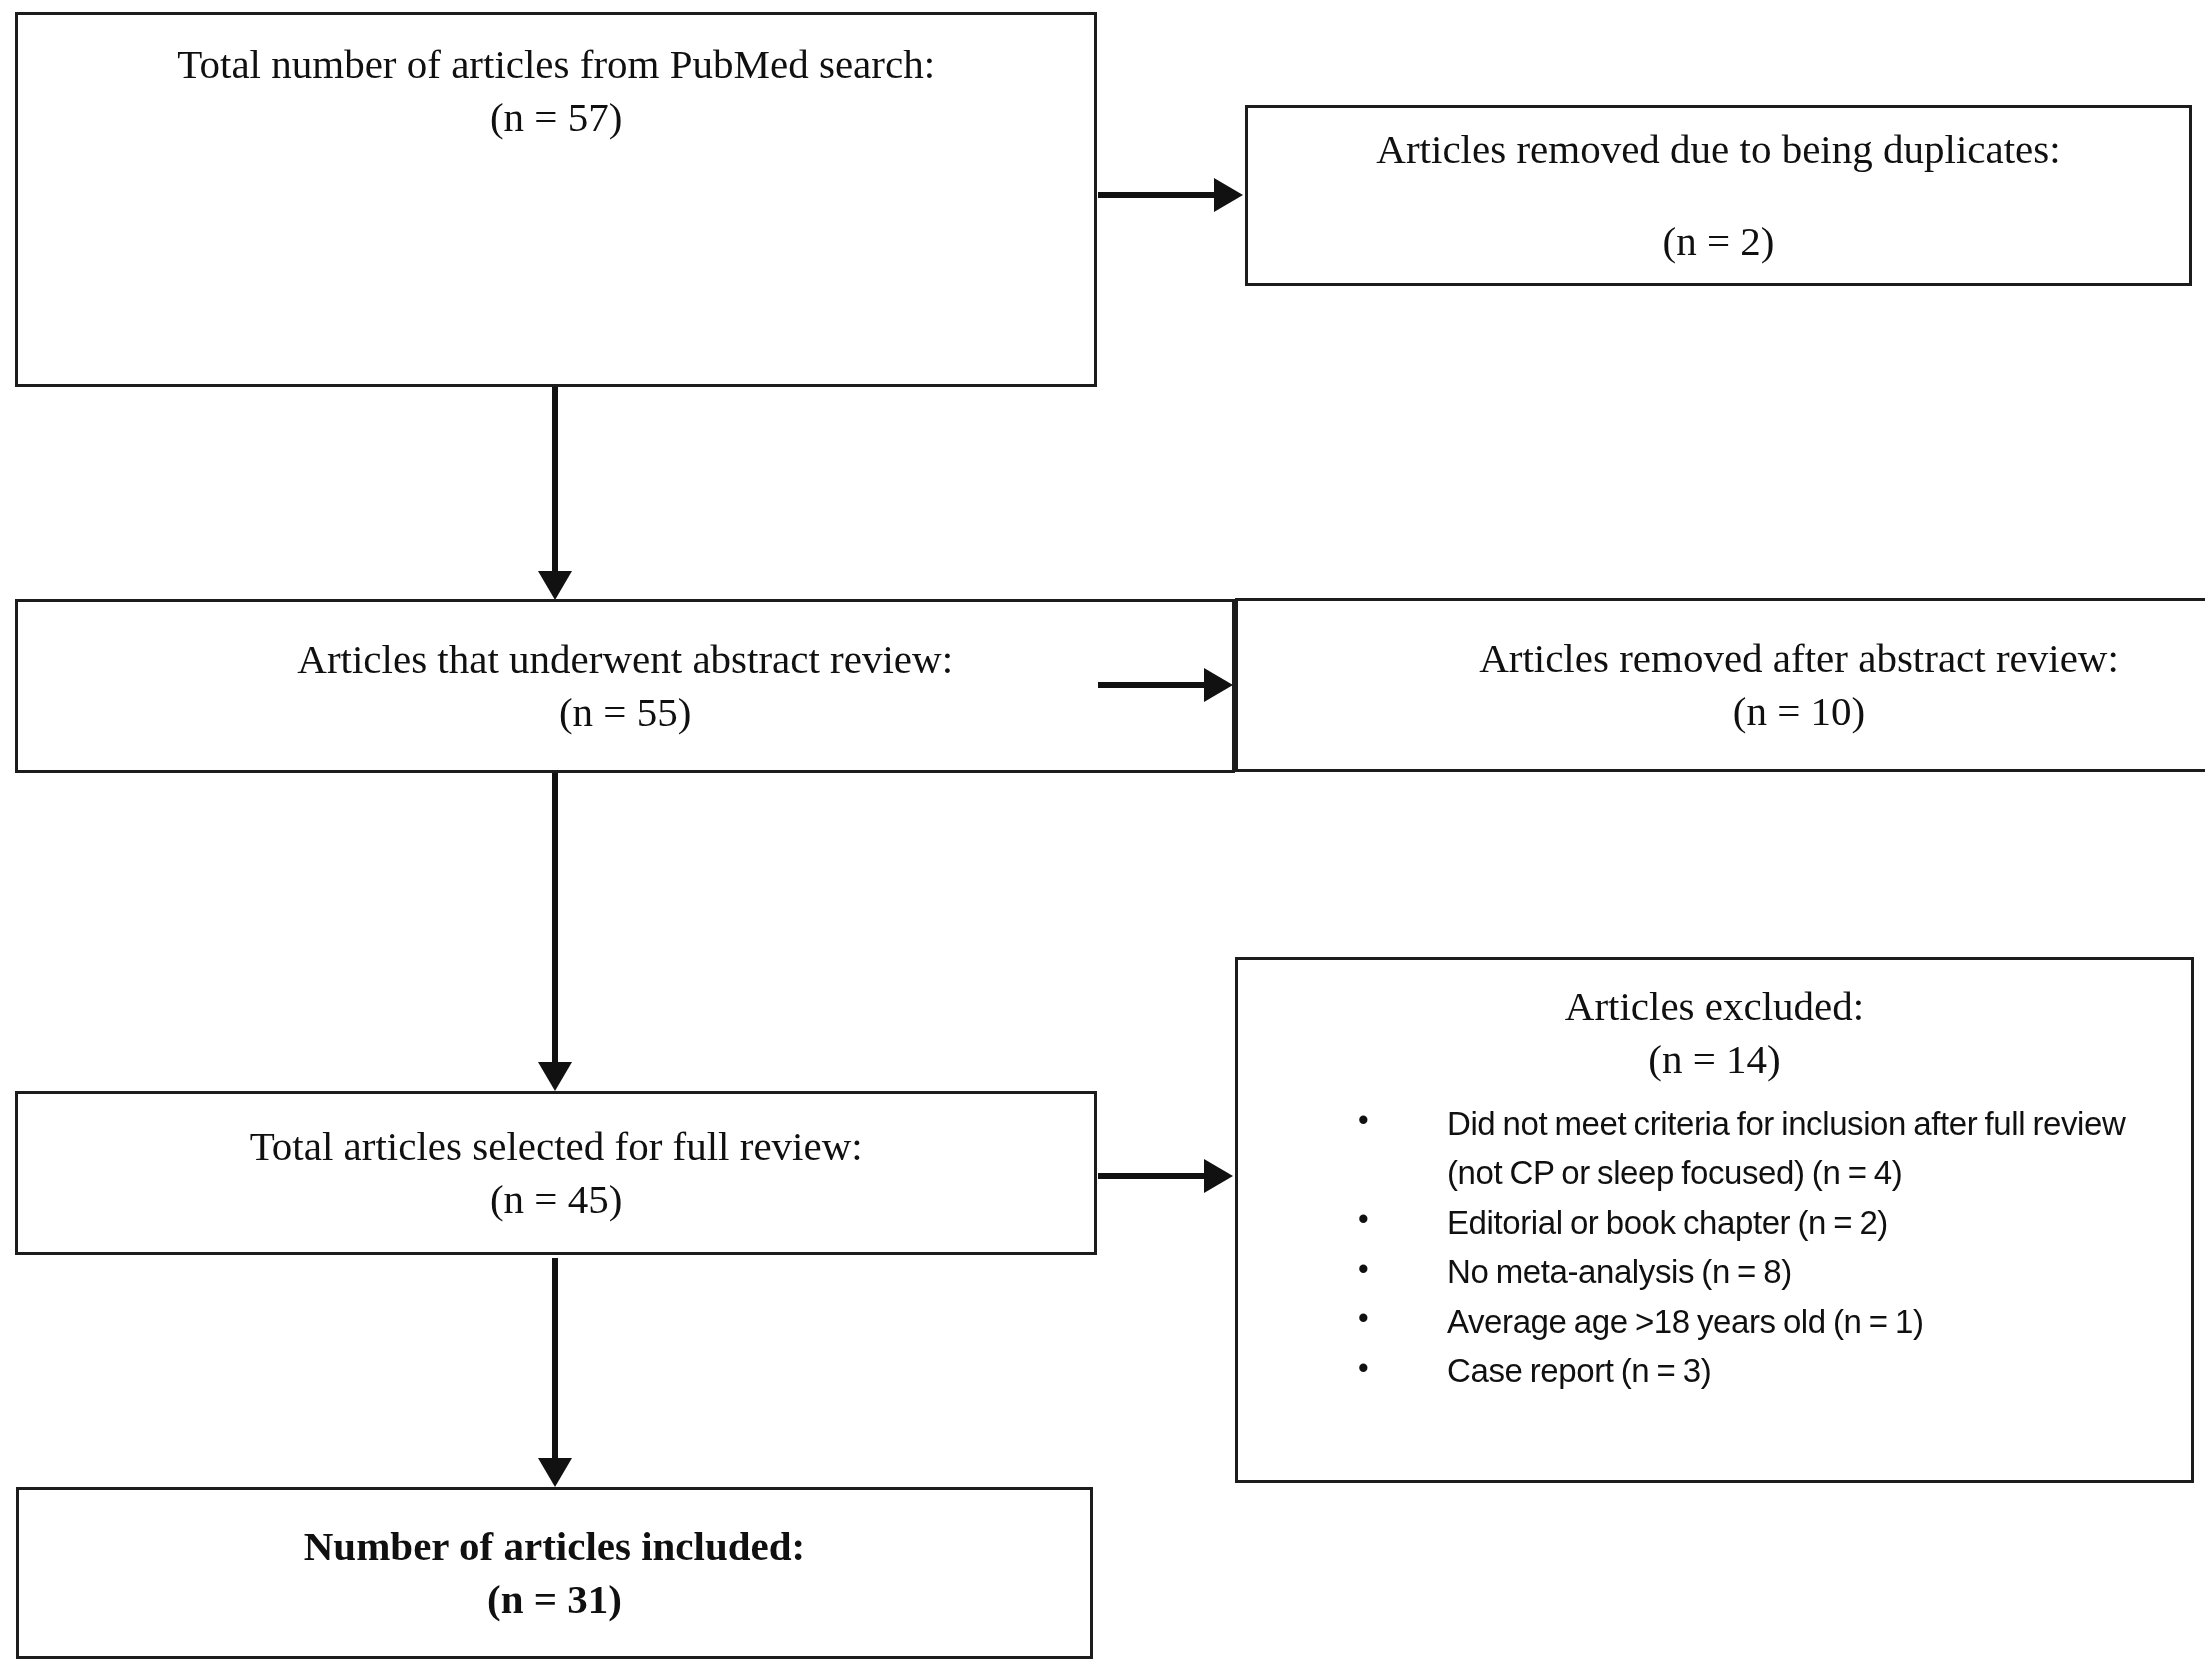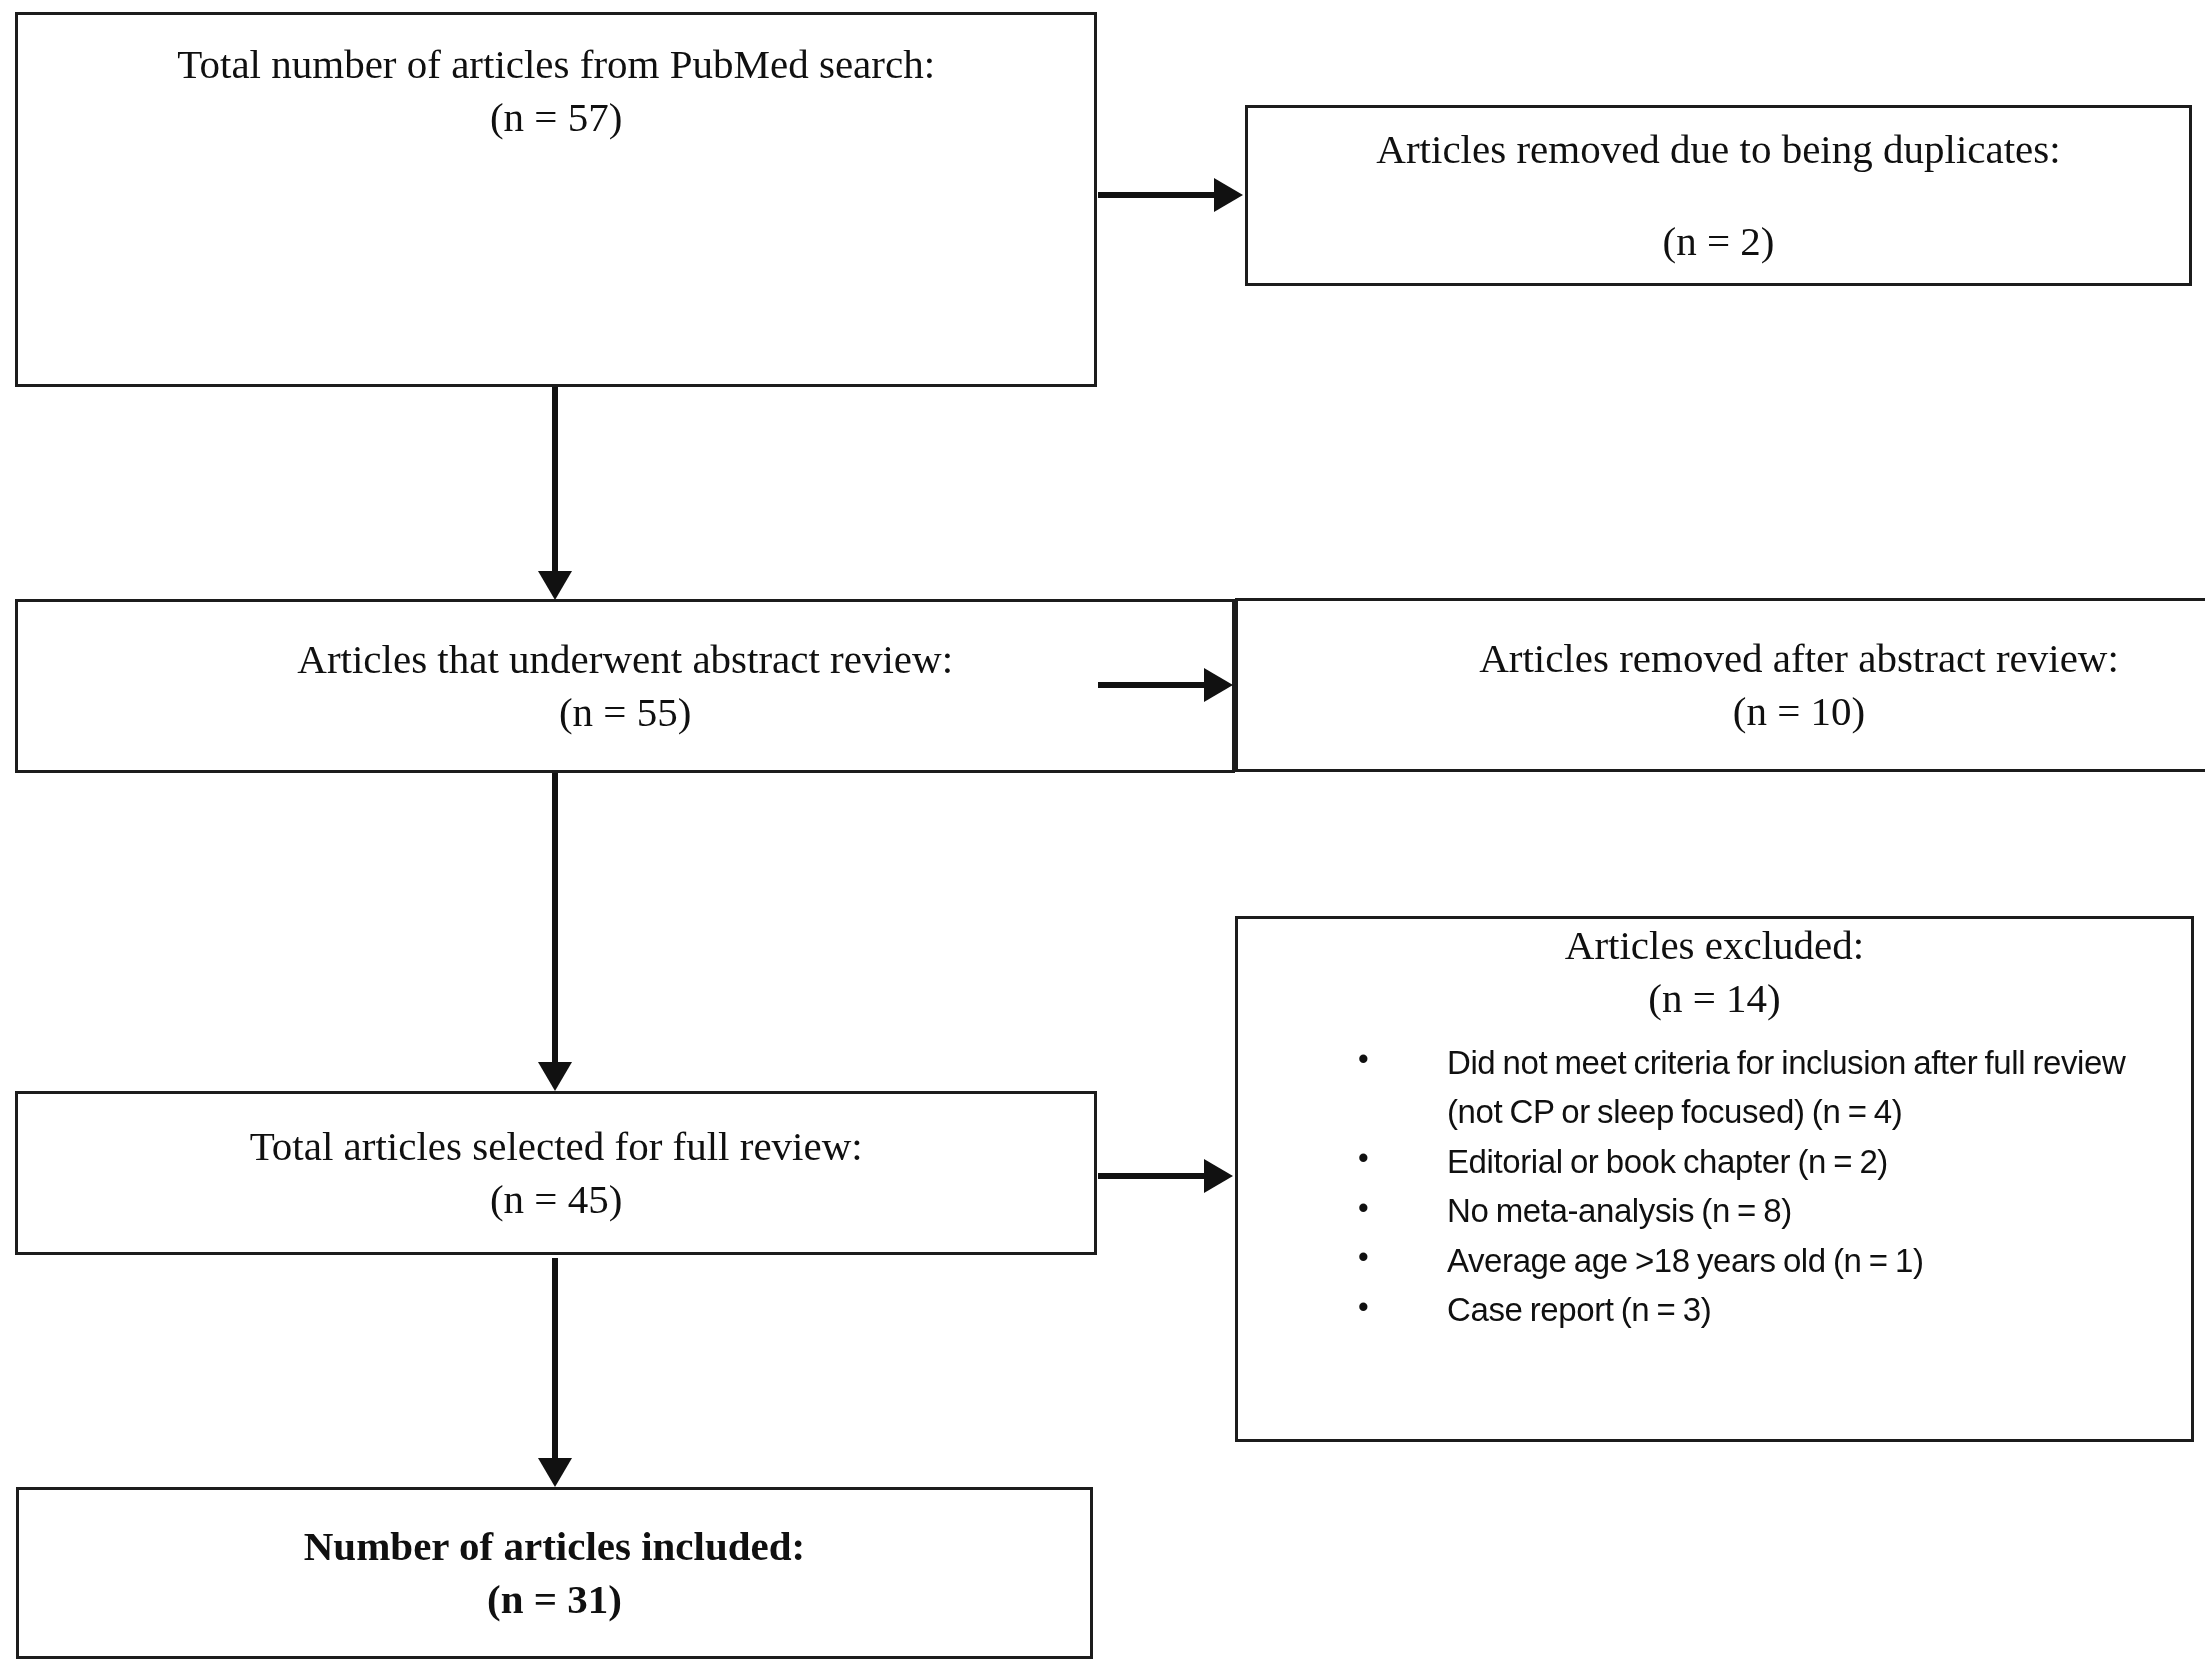--- a/index.html
+++ b/index.html
@@ -13,21 +13,21 @@
     box-sizing:border-box;
     display:flex;flex-direction:column;justify-content:center;
     text-align:center;
     font-family:"Liberation Serif", serif;
     font-size:41px;line-height:1.3;
   }
   .box.top-align{justify-content:flex-start;padding-top:23px;}
   .box.bold{font-weight:bold;}
 
   
-  .box.excluded{justify-content:flex-start;}
+  .box.excluded{justify-content:flex-start;padding-top:20px;margin-top:41px;}
   .box.excluded .bullets{
     list-style:none;margin:12.2px 0 0 0;padding:0;
     align-self:stretch;text-align:left;
     font-family:"Liberation Sans", sans-serif;
     font-size:33px;line-height:1.5;
     letter-spacing:-0.4px;word-spacing:-1.5px;
   }
   .box.excluded .bullets li{position:relative;padding:0 34px 0 209px;}
   .box.excluded .bullets .marker{position:absolute;left:120px;top:-1.5px;font-size:30.5px;}
 

